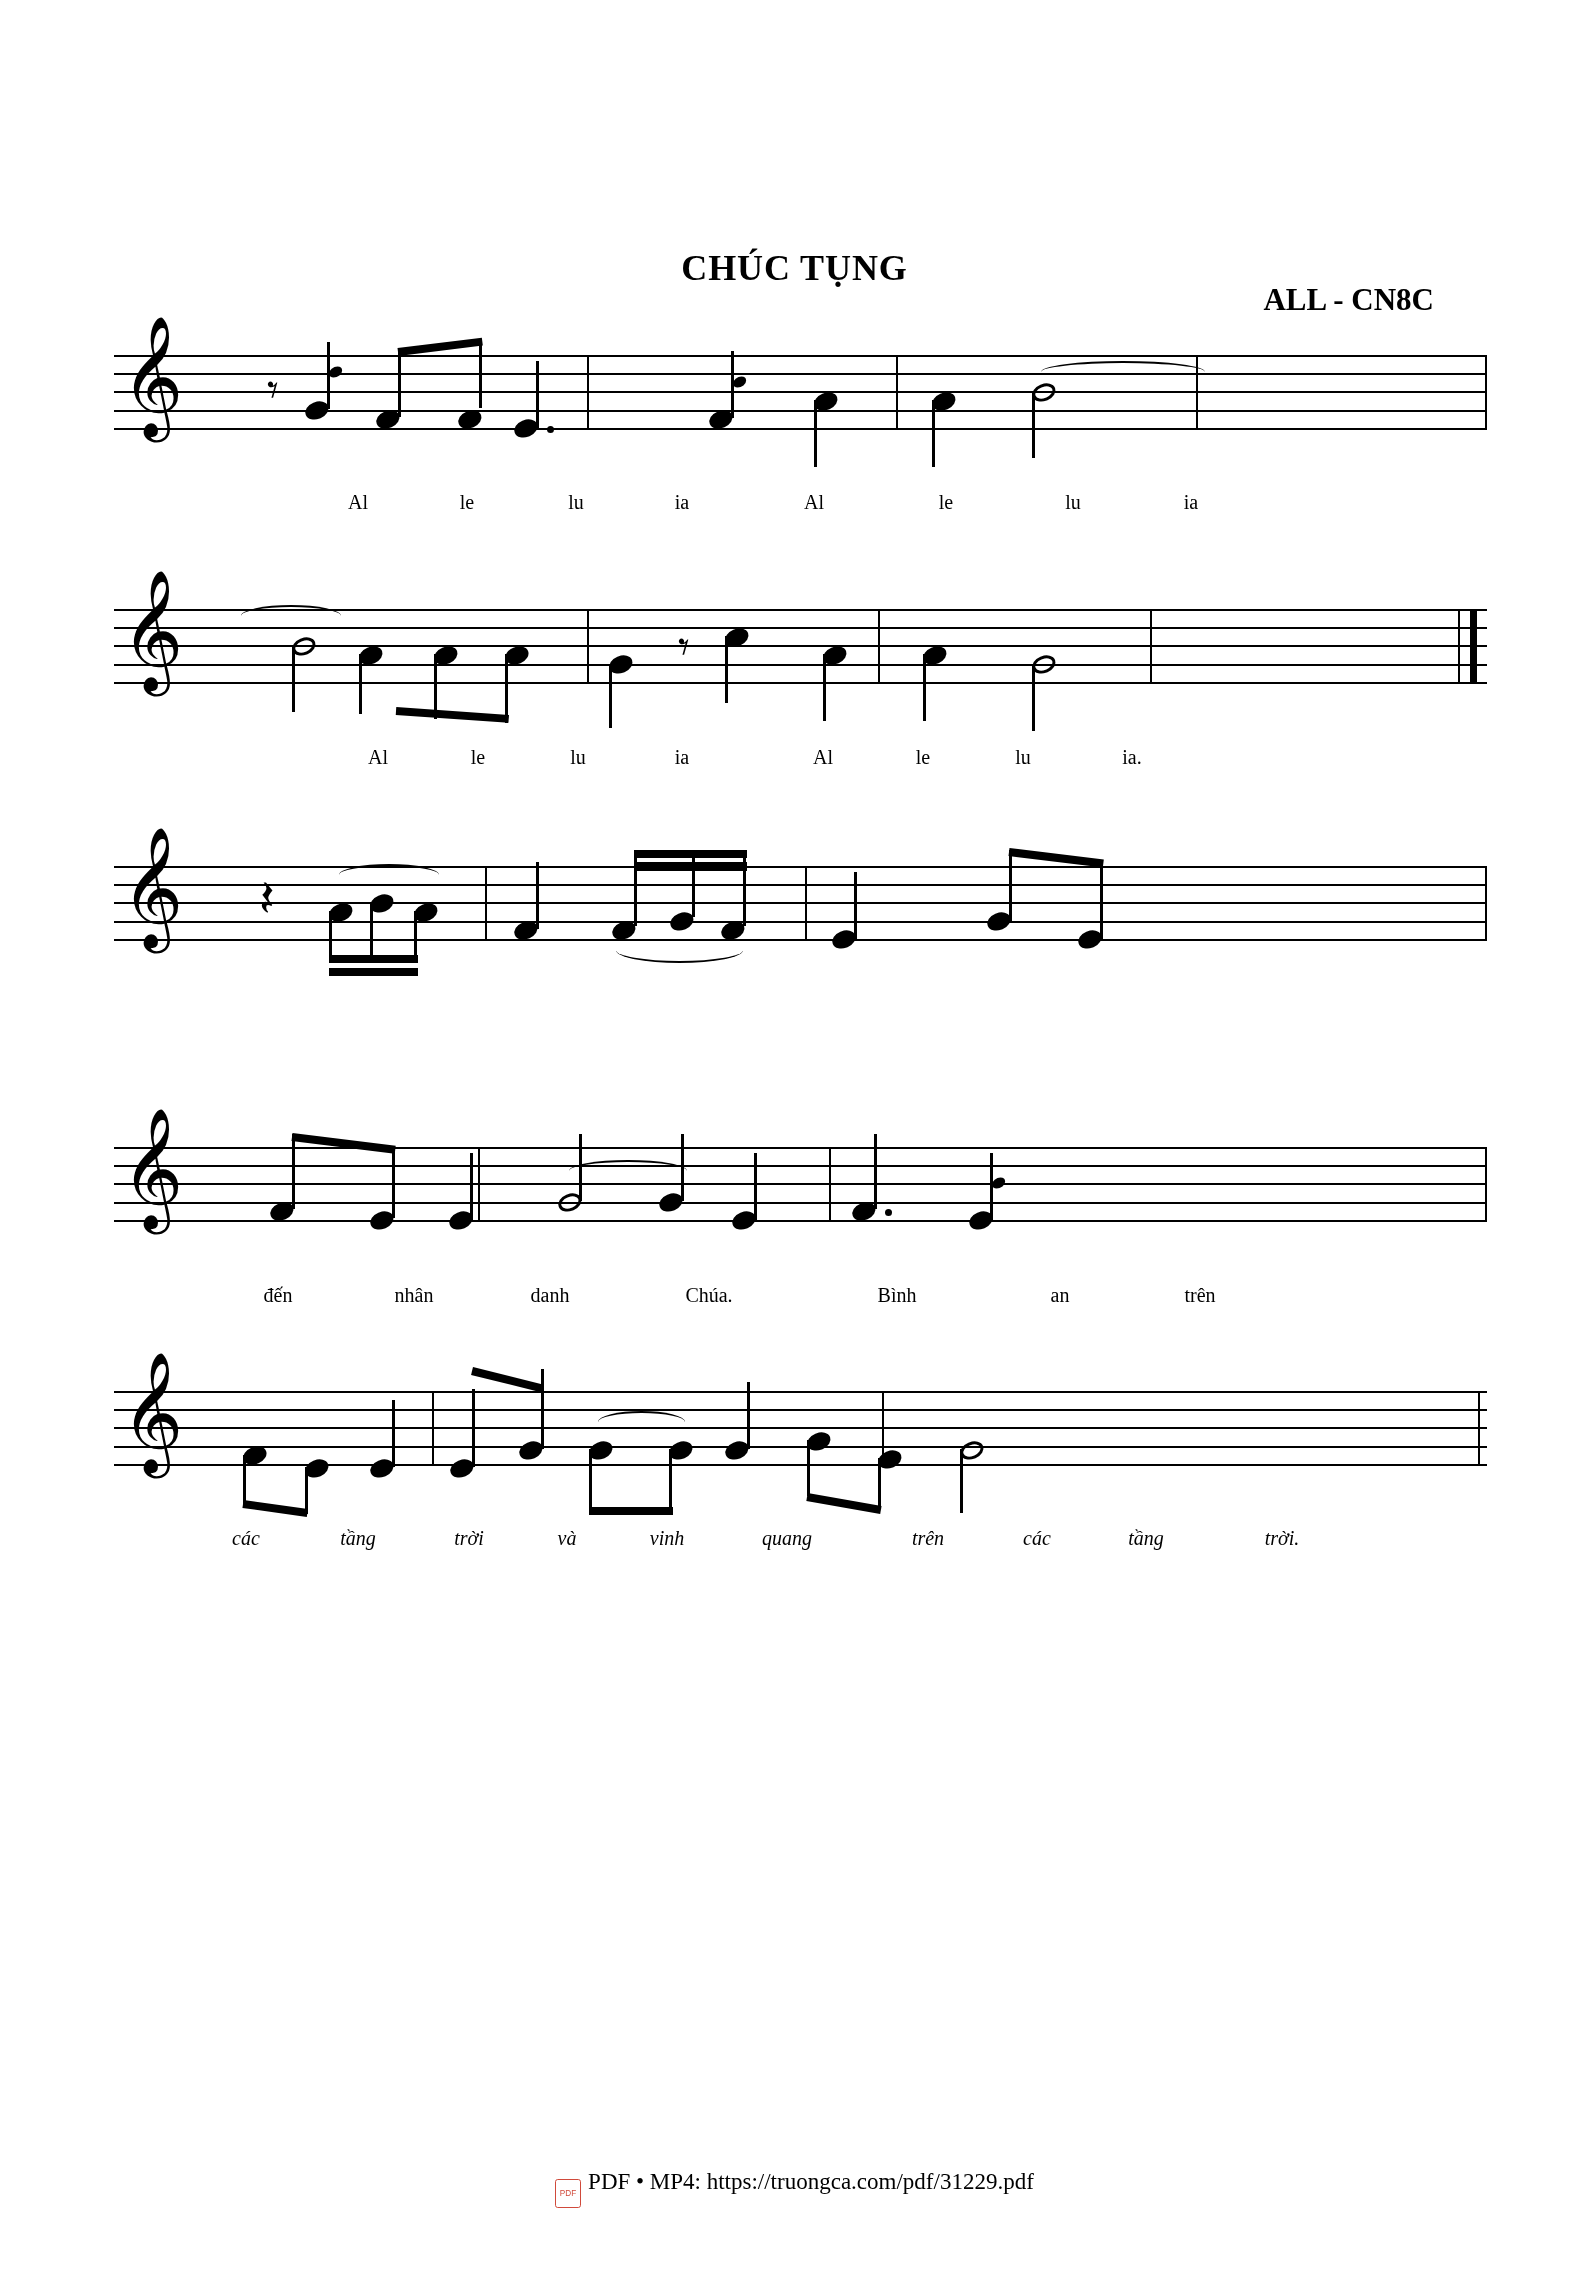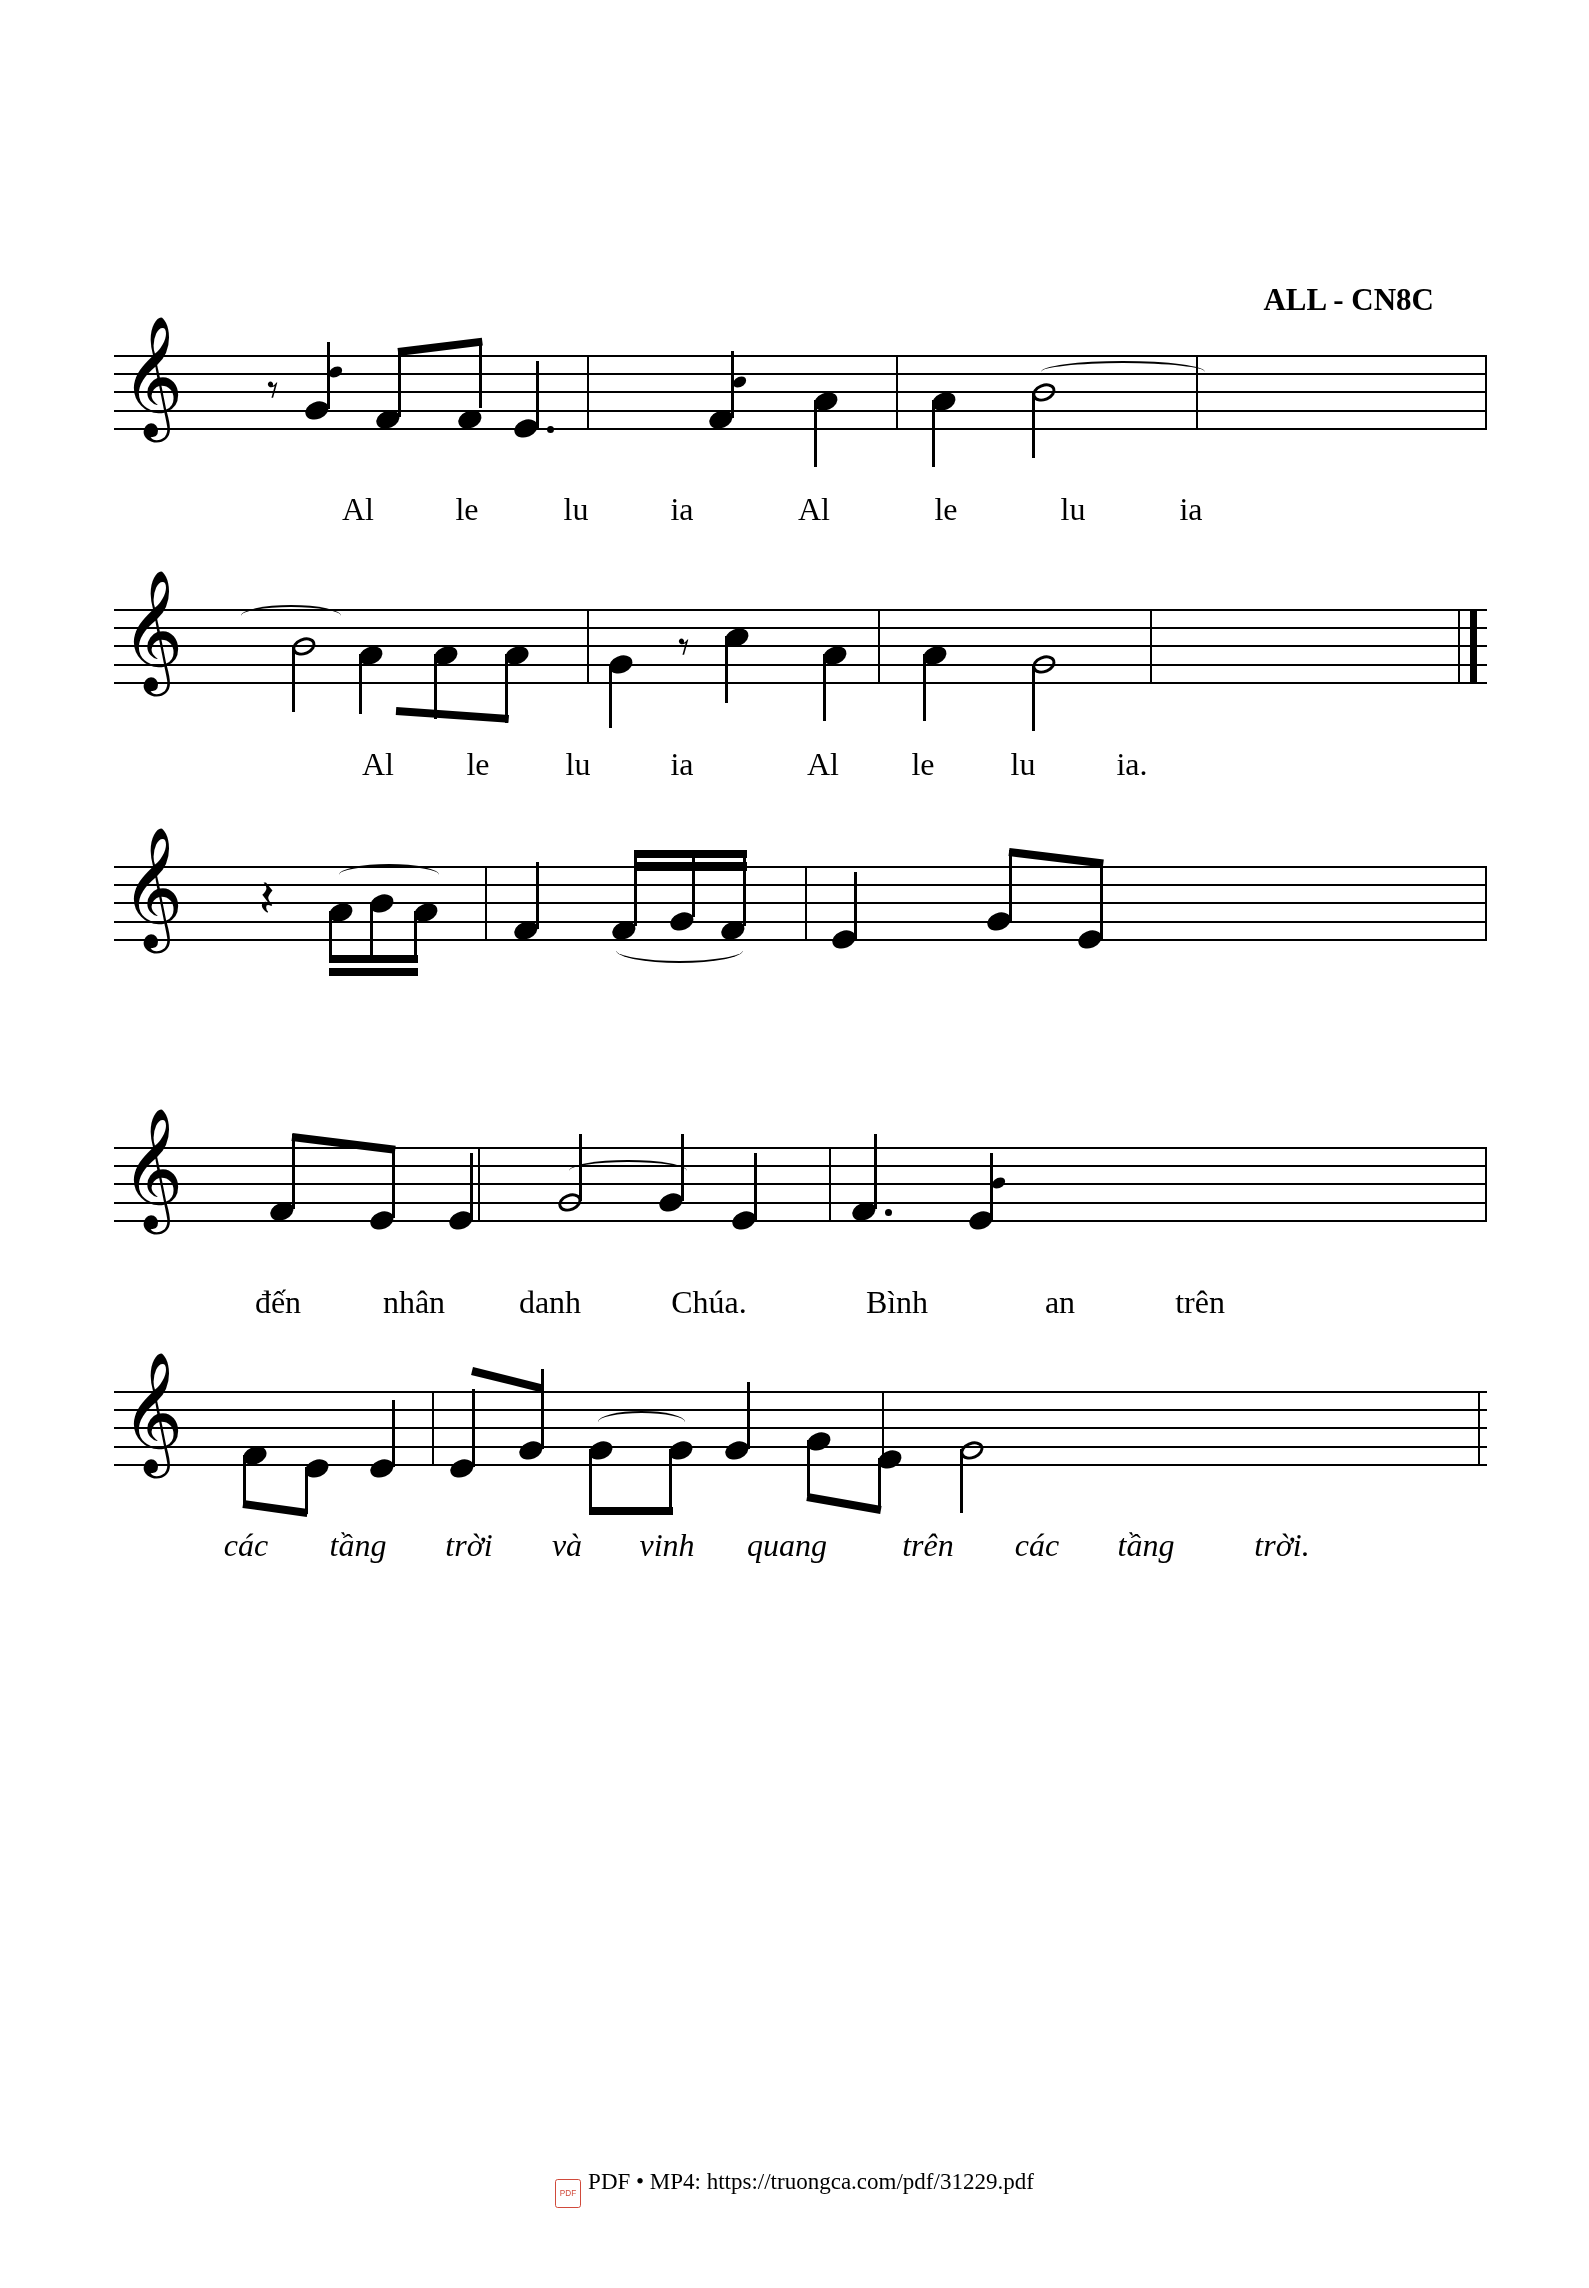--- a/index.html
+++ b/index.html
@@ -154,21 +154,21 @@
   
   .lyrics {
     position: absolute;
     left: 0;
     top: 136px;
     width: 1373px;
     height: 42px;
   }
   .lyric {
     position: absolute;
-    font-size: 32px;
+    font-size: 20px;
     white-space: nowrap;
     transform: translateX(-50%);
   }
 
   
   .footer {
     position: absolute;
     left: 0;
     right: 0;
     bottom: 80px;
@@ -190,20 +190,21 @@
     margin-right: 7.3px;
     font-family: "Liberation Sans", sans-serif;
   }
   .footer .ftext { vertical-align: 1.8px; }
 </style>
 </head>
 <body>
 
 <div class="page">
 
+  <div class="title">CHÚC TỤNG</div>
   <div class="subtitle">ALL - CN8C</div>
 
   <div class="system" style="top:355px;">
     <div class="staff">
       <div class="line l0"></div>
         <div class="line l1"></div>
         <div class="line l2"></div>
         <div class="line l3"></div>
         <div class="line l4"></div>
     </div>

